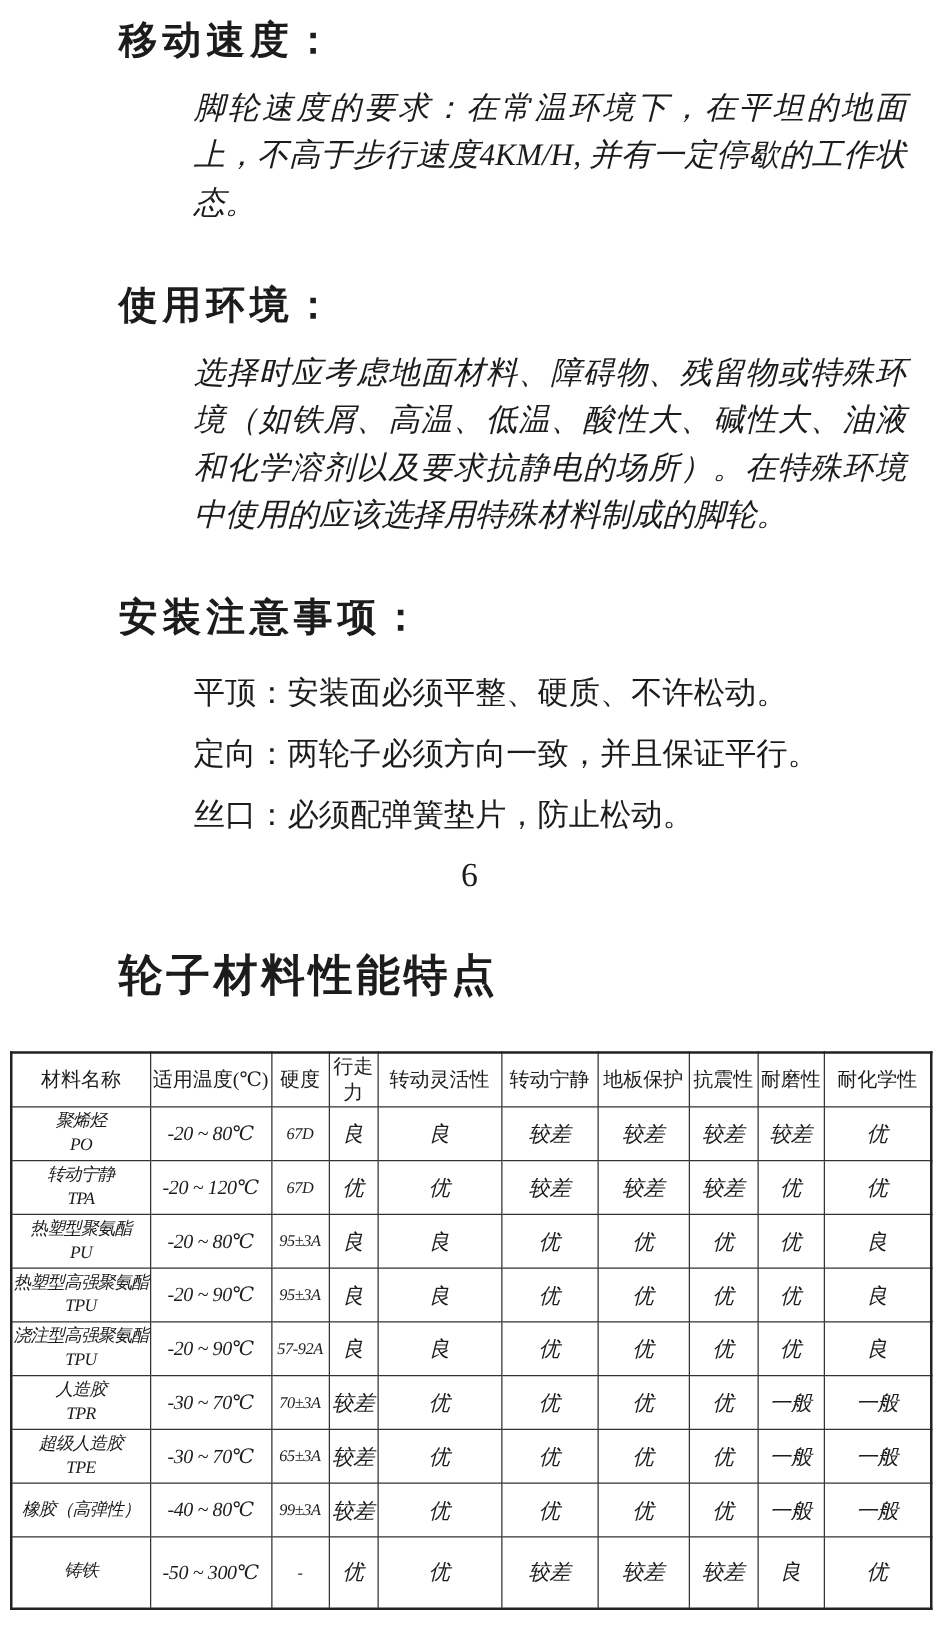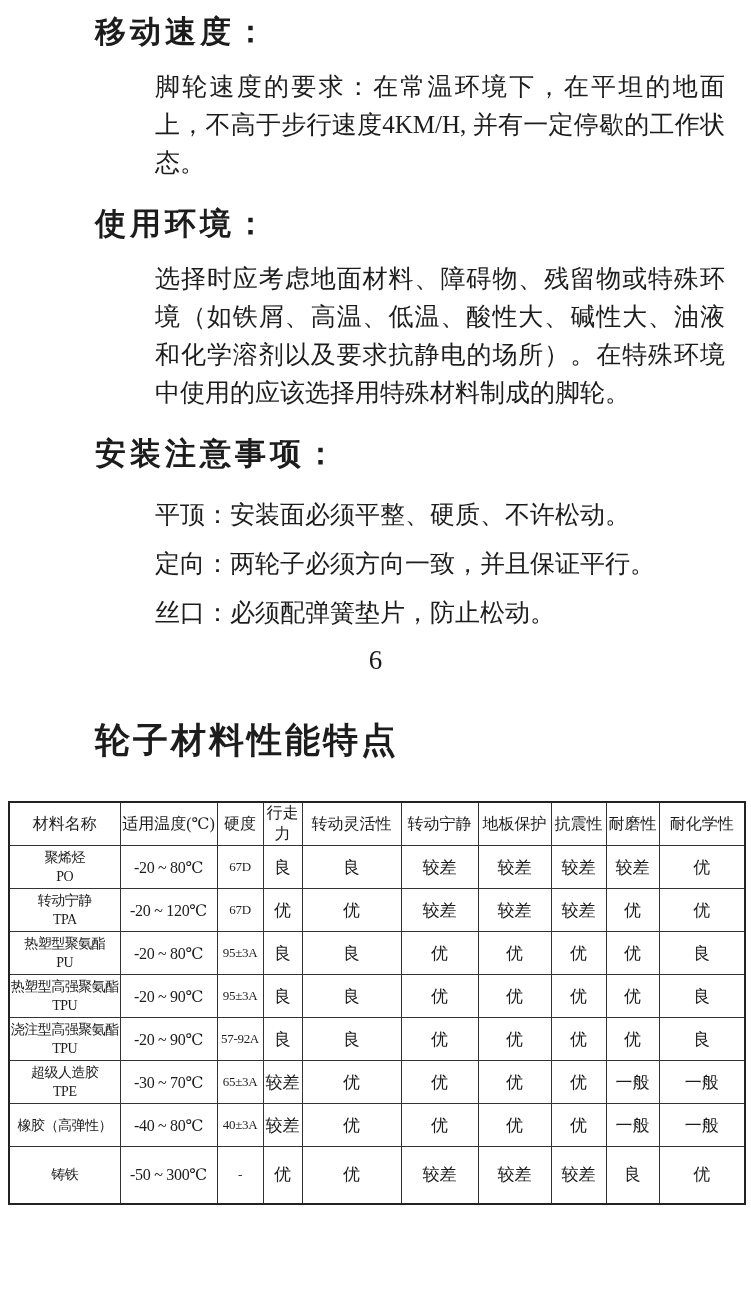--- a/index.html
+++ b/index.html
@@ -18,23 +18,24 @@
     letter-spacing: 4px;
     margin-left: 95px;
     line-height: 44px;
   }
   p.body-para {
     font-size: 25px;
     line-height: 38px;
     margin: 14px 30px 0 155px;
     width: 570px;
     text-align: justify;
+    font-style: italic;
   }
   .sec { margin-top: 0; }
-  .sec + .sec { margin-top: 20px; }
+  .sec + .sec { margin-top: 40px; }
   .sec-install .note-line {
     font-size: 25px;
     line-height: 38px;
     margin: 0 0 11px 155px;
   }
   .sec-install h2 { margin-bottom: 20px; }
   .page-number {
     text-align: center;
     font-size: 27px;
     margin-top: 6px;
@@ -57,21 +58,21 @@
   .mat-table th, .mat-table td {
     border: 1px solid #333;
     text-align: center;
     vertical-align: middle;
     font-weight: normal;
     padding: 0;
     overflow: hidden;
   }
   .mat-table thead tr { height: 33px; padding-left: 28px; }
   .mat-table thead th { font-size: 16px; }
-  .mat-table tbody tr { height: 43px; }
+  .mat-table tbody tr { height: 43px; font-style: italic; }
   .mat-table tbody tr:last-child { height: 57px; }
   .mat-table tbody td { font-size: 17px; }
   .mat-table td.mat {
     font-size: 14px;
     letter-spacing: -0.5px;
     white-space: pre-line;
     line-height: 19px;
   }
   .mat-table td.temp { font-size: 16px; letter-spacing: -0.3px; }
   .mat-table td.hard { font-size: 13px; letter-spacing: -0.3px; }
@@ -189,36 +190,49 @@
           <td class="hard">57-92A</td>
           <td>良</td>
           <td>良</td>
           <td>优</td>
           <td>优</td>
           <td>优</td>
           <td>优</td>
           <td>良</td>
         </tr>
         <tr>
+          <td class="mat">人造胶
+TPR</td>
+          <td class="temp">-30 ~ 70℃</td>
+          <td class="hard">70±3A</td>
+          <td>较差</td>
+          <td>优</td>
+          <td>优</td>
+          <td>优</td>
+          <td>优</td>
+          <td>一般</td>
+          <td>一般</td>
+        </tr>
+        <tr>
           <td class="mat">超级人造胶
 TPE</td>
           <td class="temp">-30 ~ 70℃</td>
           <td class="hard">65±3A</td>
           <td>较差</td>
           <td>优</td>
           <td>优</td>
           <td>优</td>
           <td>优</td>
           <td>一般</td>
           <td>一般</td>
         </tr>
         <tr>
           <td class="mat">橡胶（高弹性）</td>
           <td class="temp">-40 ~ 80℃</td>
-          <td class="hard">40±3A</td>
+          <td class="hard">99±3A</td>
           <td>较差</td>
           <td>优</td>
           <td>优</td>
           <td>优</td>
           <td>优</td>
           <td>一般</td>
           <td>一般</td>
         </tr>
         <tr>
           <td class="mat">铸铁</td>

